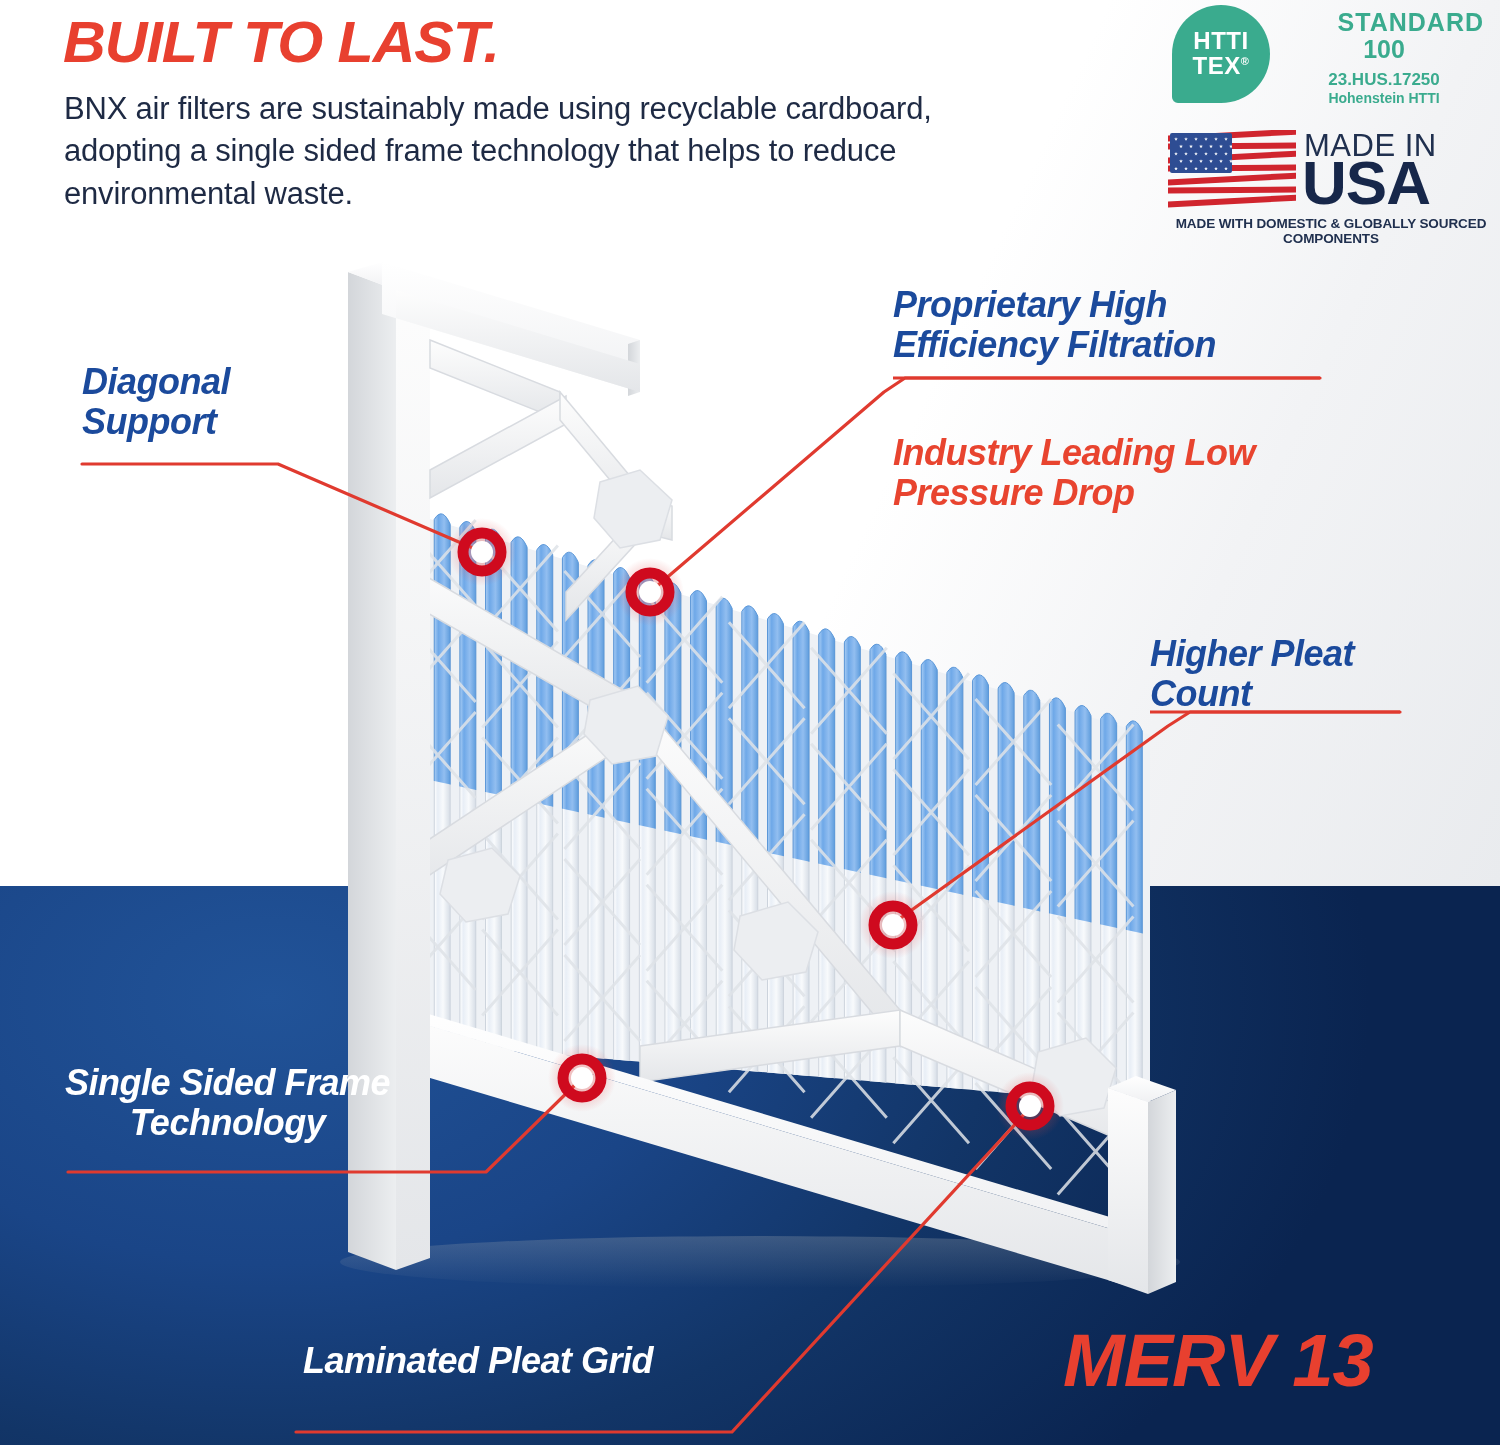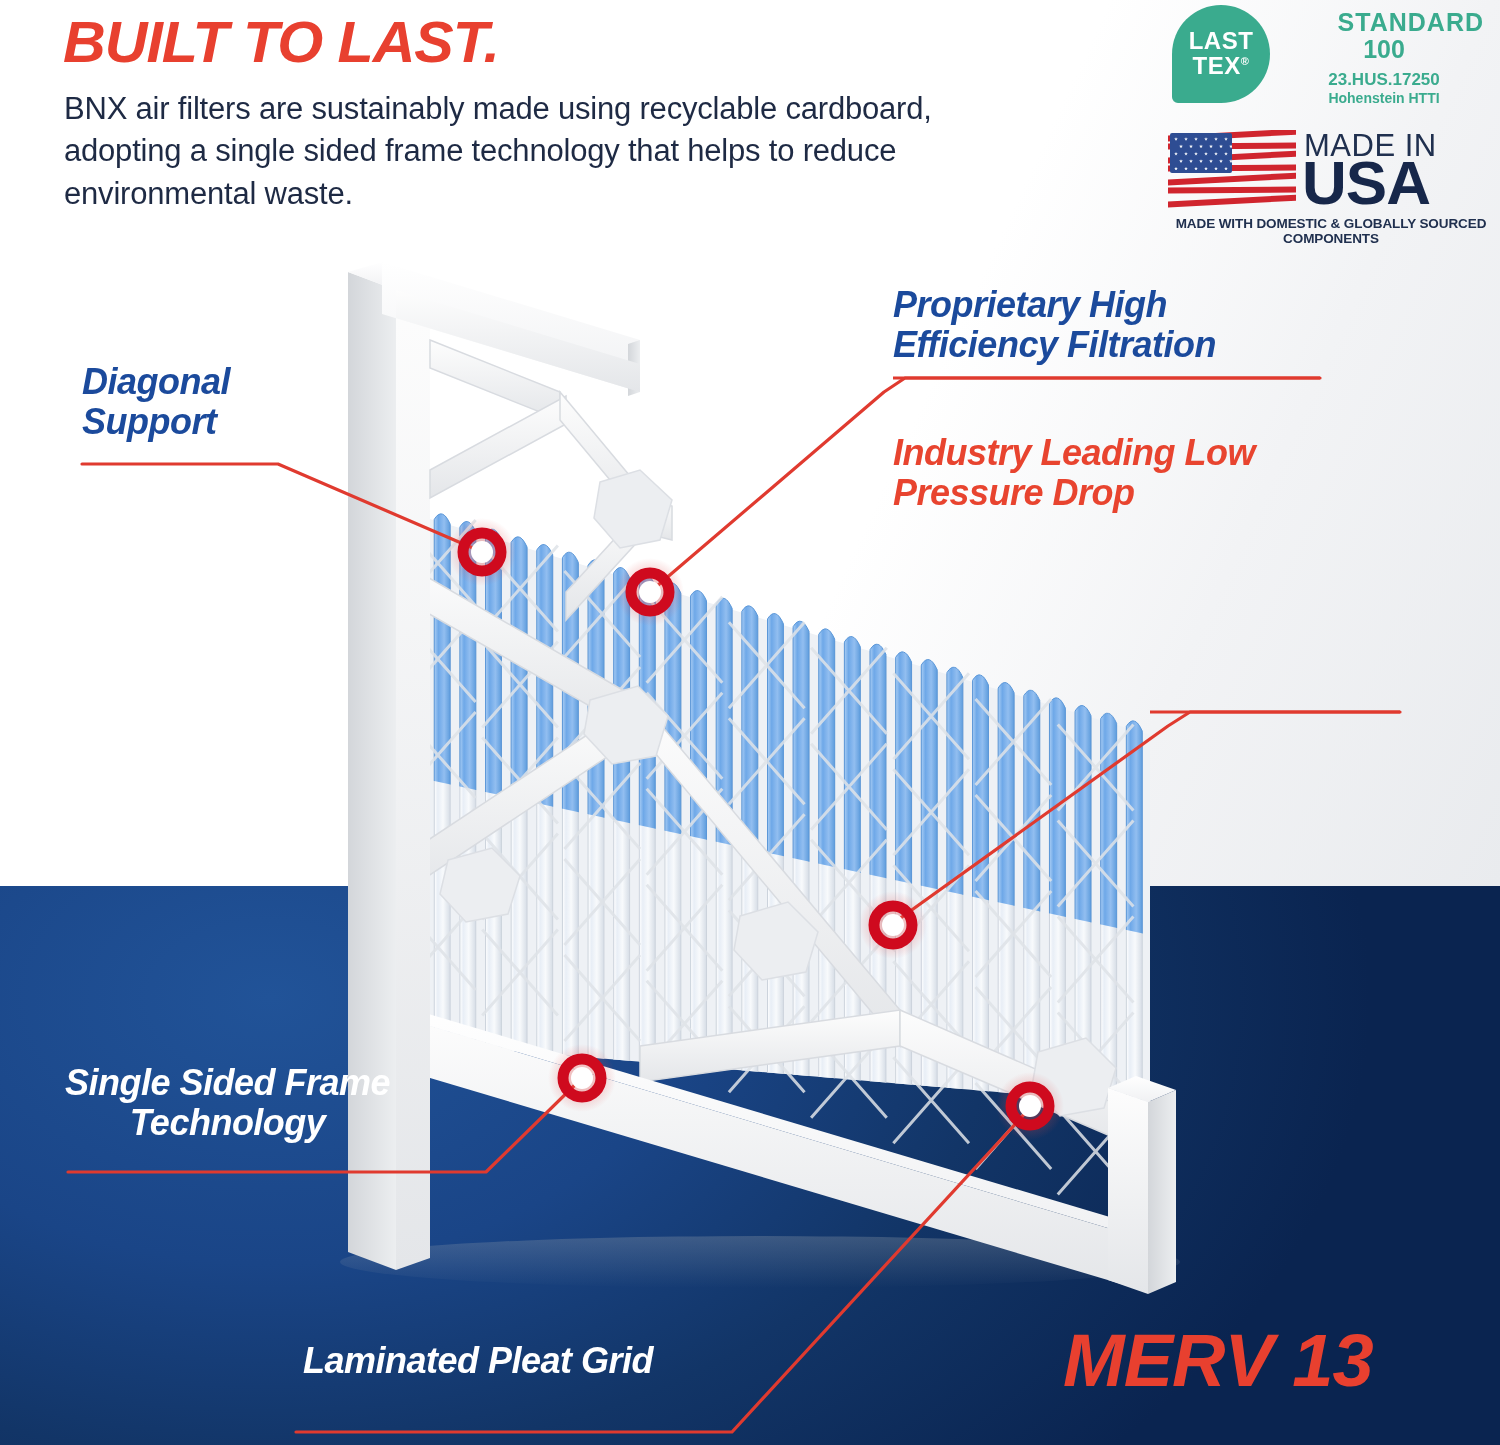--- a/index.html
+++ b/index.html
@@ -131,21 +131,21 @@
 <div id="stage">
 
   <div class="bg-white"></div>
   <div class="bg-blue"></div>
 
   <div class="headline">BUILT TO LAST.</div>
   <div class="subcopy">BNX air filters are sustainably made using recyclable cardboard, adopting a single sided frame technology that helps to reduce environmental waste.</div>
 
   <div class="oeko-wrap">
     <div class="oeko-drop">
-      <span class="l1">LAST</span>
+      <span class="l1">HTTI</span>
       <span class="l2"><span>TEX</span><sup>®</sup></span>
     </div>
     <div class="oeko-txt">
       <div class="std">STANDARD</div>
       <div class="num100">100</div>
       <div class="code">23.HUS.17250</div>
       <div class="inst">Hohenstein HTTI</div>
     </div>
   </div>
 
@@ -455,19 +455,21 @@
       <line x1="1150" y1="712" x2="1400" y2="712"></line>
     </g>
   </svg>
 
   <div class="callout c-navy  co-prop">Proprietary High
 Efficiency Filtration</div>
   <div class="callout c-navy  co-diagonal">Diagonal
 Support</div>
   <div class="callout c-red   co-industry">Industry Leading Low
 Pressure Drop</div>
+  <div class="callout c-navy  co-pleat">Higher Pleat
+Count</div>
   <div class="callout c-white co-ssft">Single Sided Frame
 Technology</div>
   <div class="callout c-white co-lsg">Laminated Pleat Grid</div>
 
   <div class="merv">MERV 13</div>
 
 </div>
 
 </body></html>

